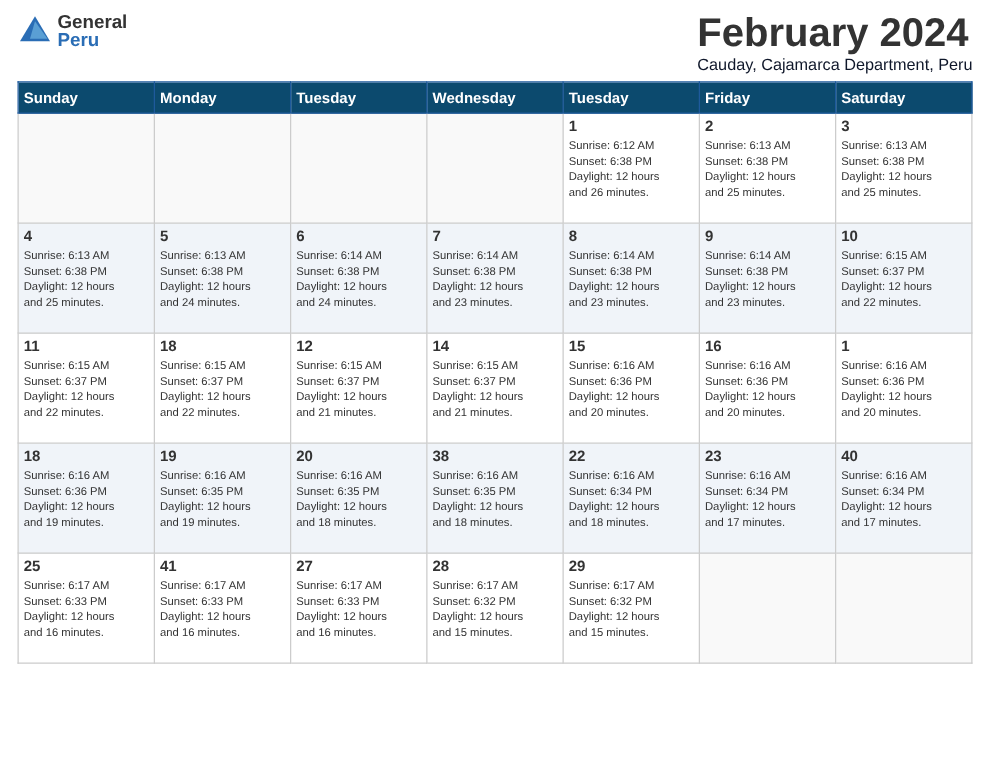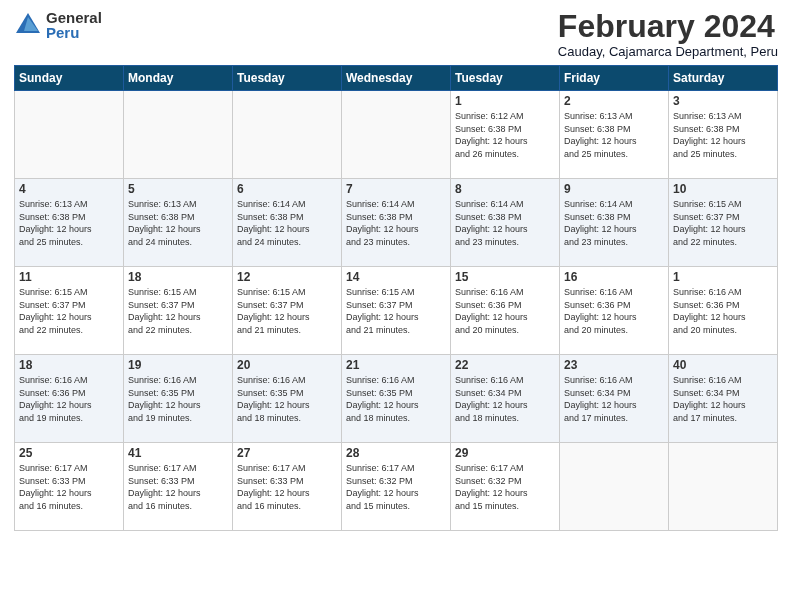--- a/index.html
+++ b/index.html
@@ -279,21 +279,21 @@
 and 19 minutes.</div>
           </td>
           <td>
             <div class="day-number">20</div>
             <div class="day-info" style="white-space: pre-line;">Sunrise: 6:16 AM
 Sunset: 6:35 PM
 Daylight: 12 hours
 and 18 minutes.</div>
           </td>
           <td>
-            <div class="day-number">21</div>
+            <div class="day-number">38</div>
             <div class="day-info" style="white-space: pre-line;">Sunrise: 6:16 AM
 Sunset: 6:35 PM
 Daylight: 12 hours
 and 18 minutes.</div>
           </td>
           <td>
             <div class="day-number">22</div>
             <div class="day-info" style="white-space: pre-line;">Sunrise: 6:16 AM
 Sunset: 6:34 PM
 Daylight: 12 hours

